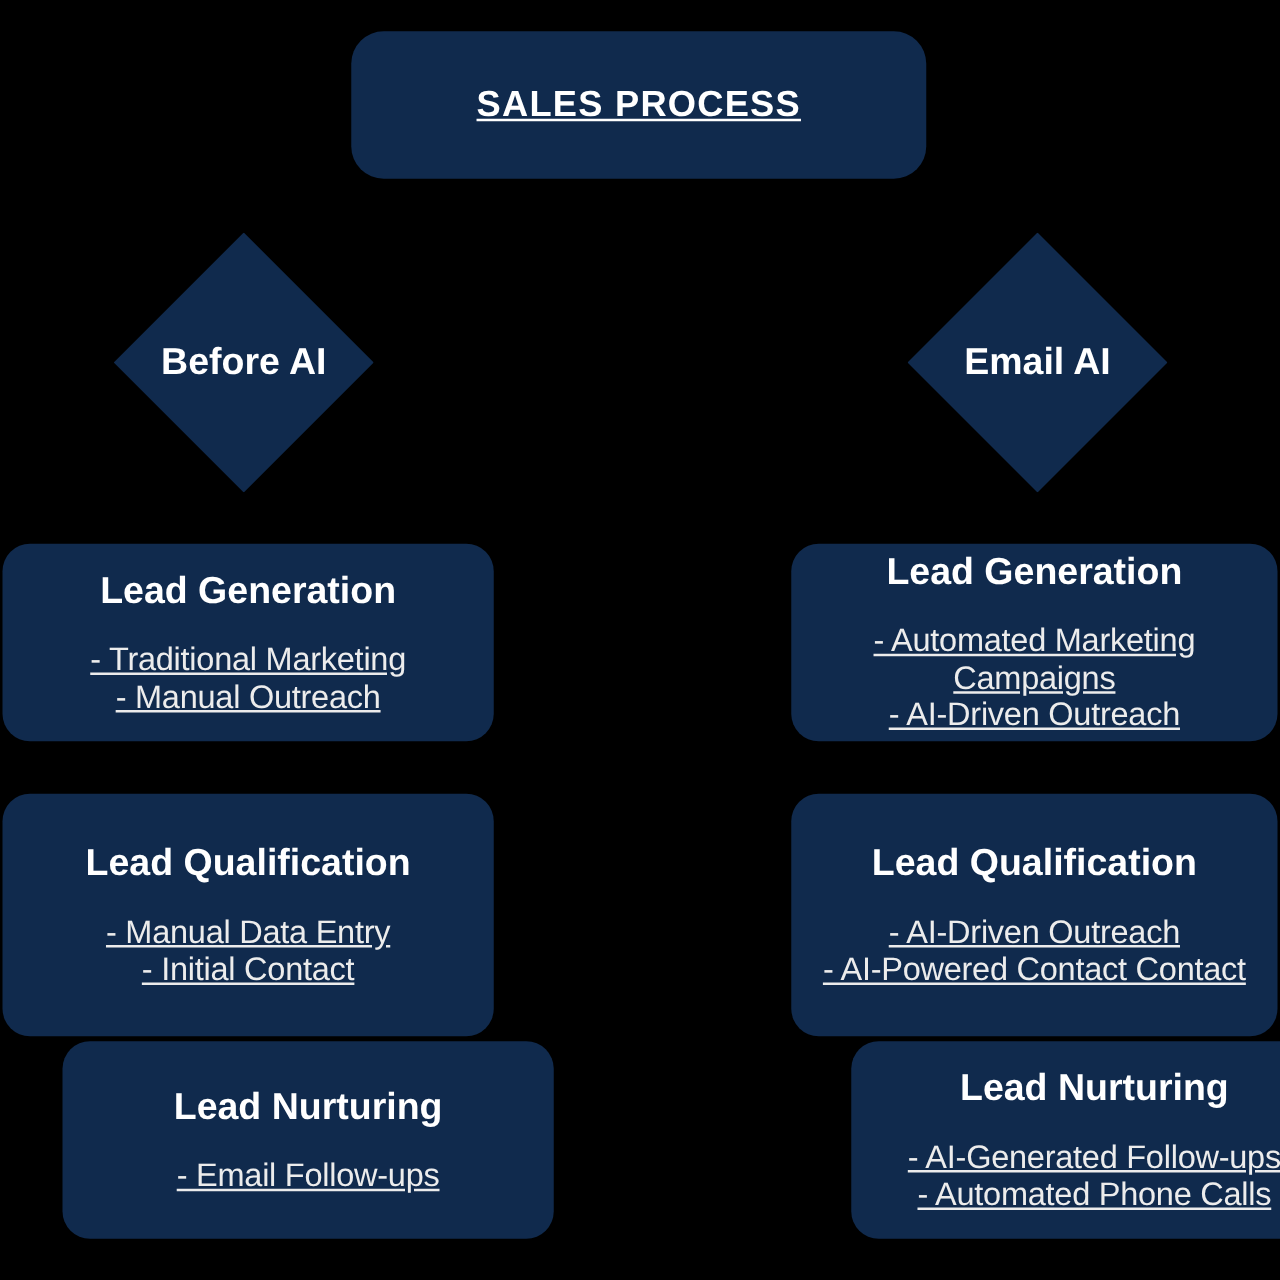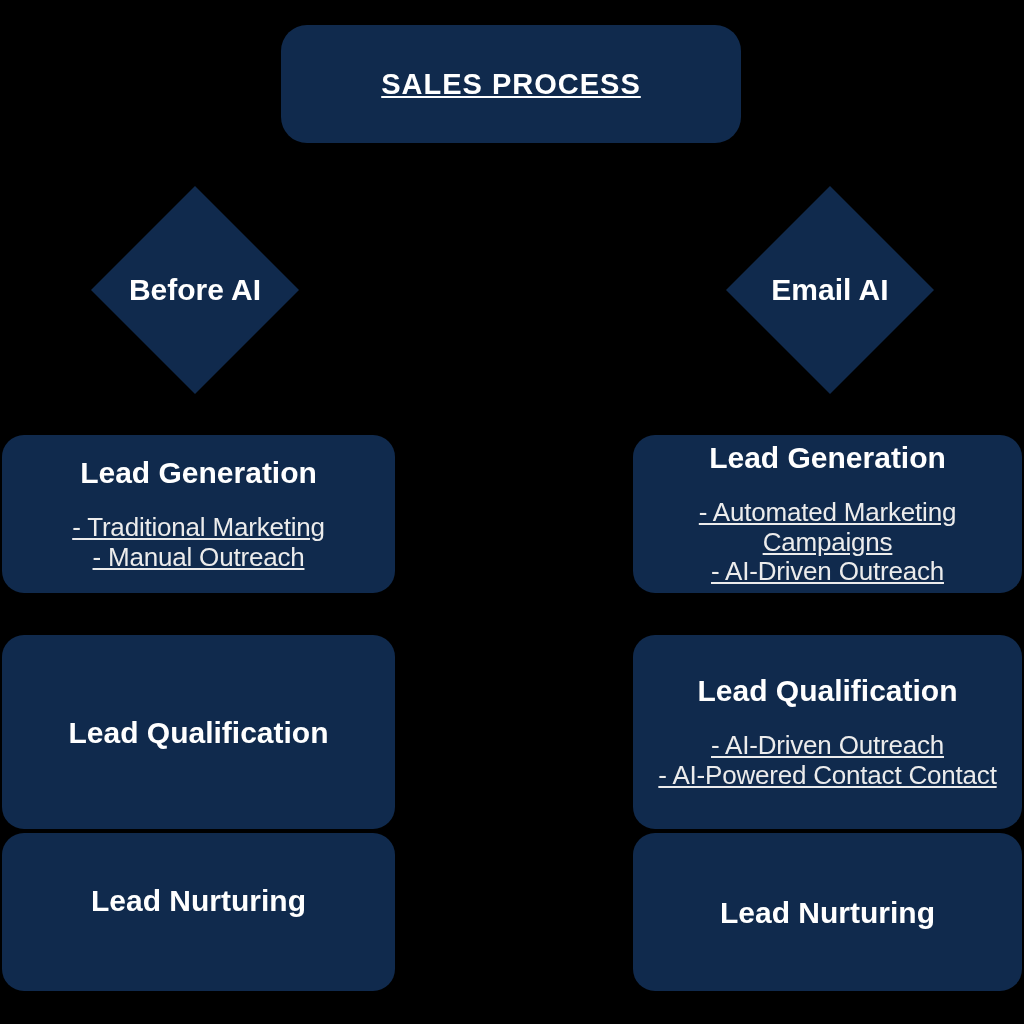--- a/index.html
+++ b/index.html
@@ -67,21 +67,21 @@
     justify-content: center;
     gap: 24px;
     padding: 6px 10px;
     box-sizing: border-box;
     text-align: center;
   }
   .col-left  { left: 2px;   width: 393px; }
   .col-right { left: 633px; width: 389px; }
   .row-1 { top: 435px; height: 158px; }
   .row-2 { top: 635px; height: 194px; }
-  .row-3 { top: 833px; height: 158px; }
+  .row-3 { top: 833px; height: 158px; margin-left: 48px; }
 
   .box-title {
     color: #ffffff;
     font-size: 30px;
     font-weight: 700;
     line-height: 1.1;
   }
   .box-items {
     color: var(--body-text, #ececec);
     font-size: 26px;
@@ -110,25 +110,30 @@
   <div class="stage-box col-left row-1">
     <div class="box-title">Lead Generation</div>
     <div class="box-items">
       <p class="box-line">- Traditional Marketing</p>
       <p class="box-line">- Manual Outreach</p>
     </div>
   </div>
 
   <div class="stage-box col-left row-2">
     <div class="box-title">Lead Qualification</div>
+    <div class="box-items">
+      <p class="box-line">- Manual Data Entry</p>
+      <p class="box-line">- Initial Contact</p>
+    </div>
   </div>
 
   <div class="stage-box col-left row-3">
     <div class="box-title">Lead Nurturing</div>
     <div class="box-items">
+      <p class="box-line">- Email Follow-ups</p>
     </div>
   </div>
 
   <div class="stage-box col-right row-1">
     <div class="box-title">Lead Generation</div>
     <div class="box-items">
       <p class="box-line">- Automated Marketing Campaigns</p>
       <p class="box-line">- AI-Driven Outreach</p>
     </div>
   </div>
@@ -136,15 +141,19 @@
   <div class="stage-box col-right row-2">
     <div class="box-title">Lead Qualification</div>
     <div class="box-items">
       <p class="box-line">- AI-Driven Outreach</p>
       <p class="box-line">- AI-Powered Contact Contact</p>
     </div>
   </div>
 
   <div class="stage-box col-right row-3">
     <div class="box-title">Lead Nurturing</div>
+    <div class="box-items">
+      <p class="box-line">- AI-Generated Follow-ups</p>
+      <p class="box-line">- Automated Phone Calls</p>
+    </div>
   </div>
 
 </div>
 
 </body></html>

